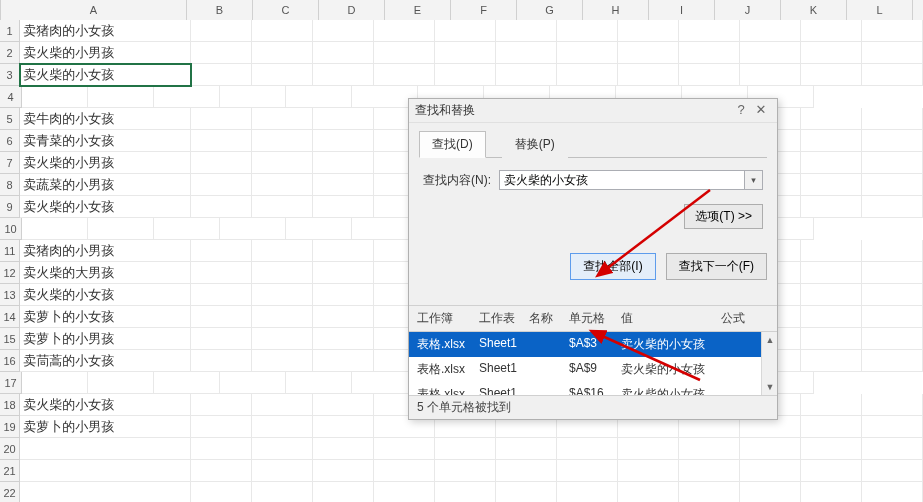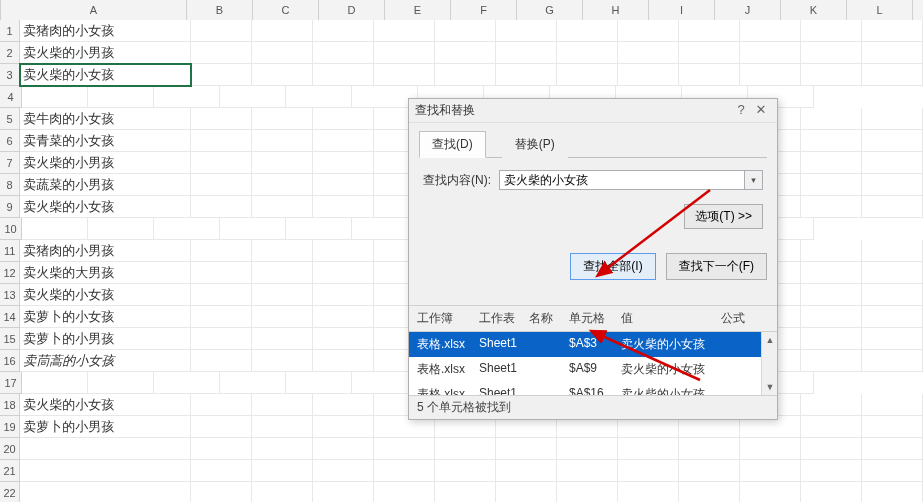--- a/index.html
+++ b/index.html
@@ -516,21 +516,21 @@
         <div class="cell" style="width: 66px;"></div>
         <div class="cell" style="width: 66px;"></div>
         <div class="cell" style="width: 66px;"></div>
         <div class="cell" style="width: 66px;"></div>
         <div class="cell" style="width: 66px;"></div>
         <div class="cell" style="width: 66px;"></div>
         <div class="cell" style="width: 66px;"></div>
       </div>
       <div class="row">
         <div class="row-header">16</div>
-        <div class="cell" style="width: 186px; font-style: italic;">卖茼蒿的小女孩</div>
+        <div class="cell" style="width: 186px;">卖茼蒿的小女孩</div>
         <div class="cell" style="width: 66px;"></div>
         <div class="cell" style="width: 66px;"></div>
         <div class="cell" style="width: 66px;"></div>
         <div class="cell" style="width: 66px;"></div>
         <div class="cell" style="width: 66px;"></div>
         <div class="cell" style="width: 66px;"></div>
         <div class="cell" style="width: 66px;"></div>
         <div class="cell" style="width: 66px;"></div>
         <div class="cell" style="width: 66px;"></div>
         <div class="cell" style="width: 66px;"></div>

